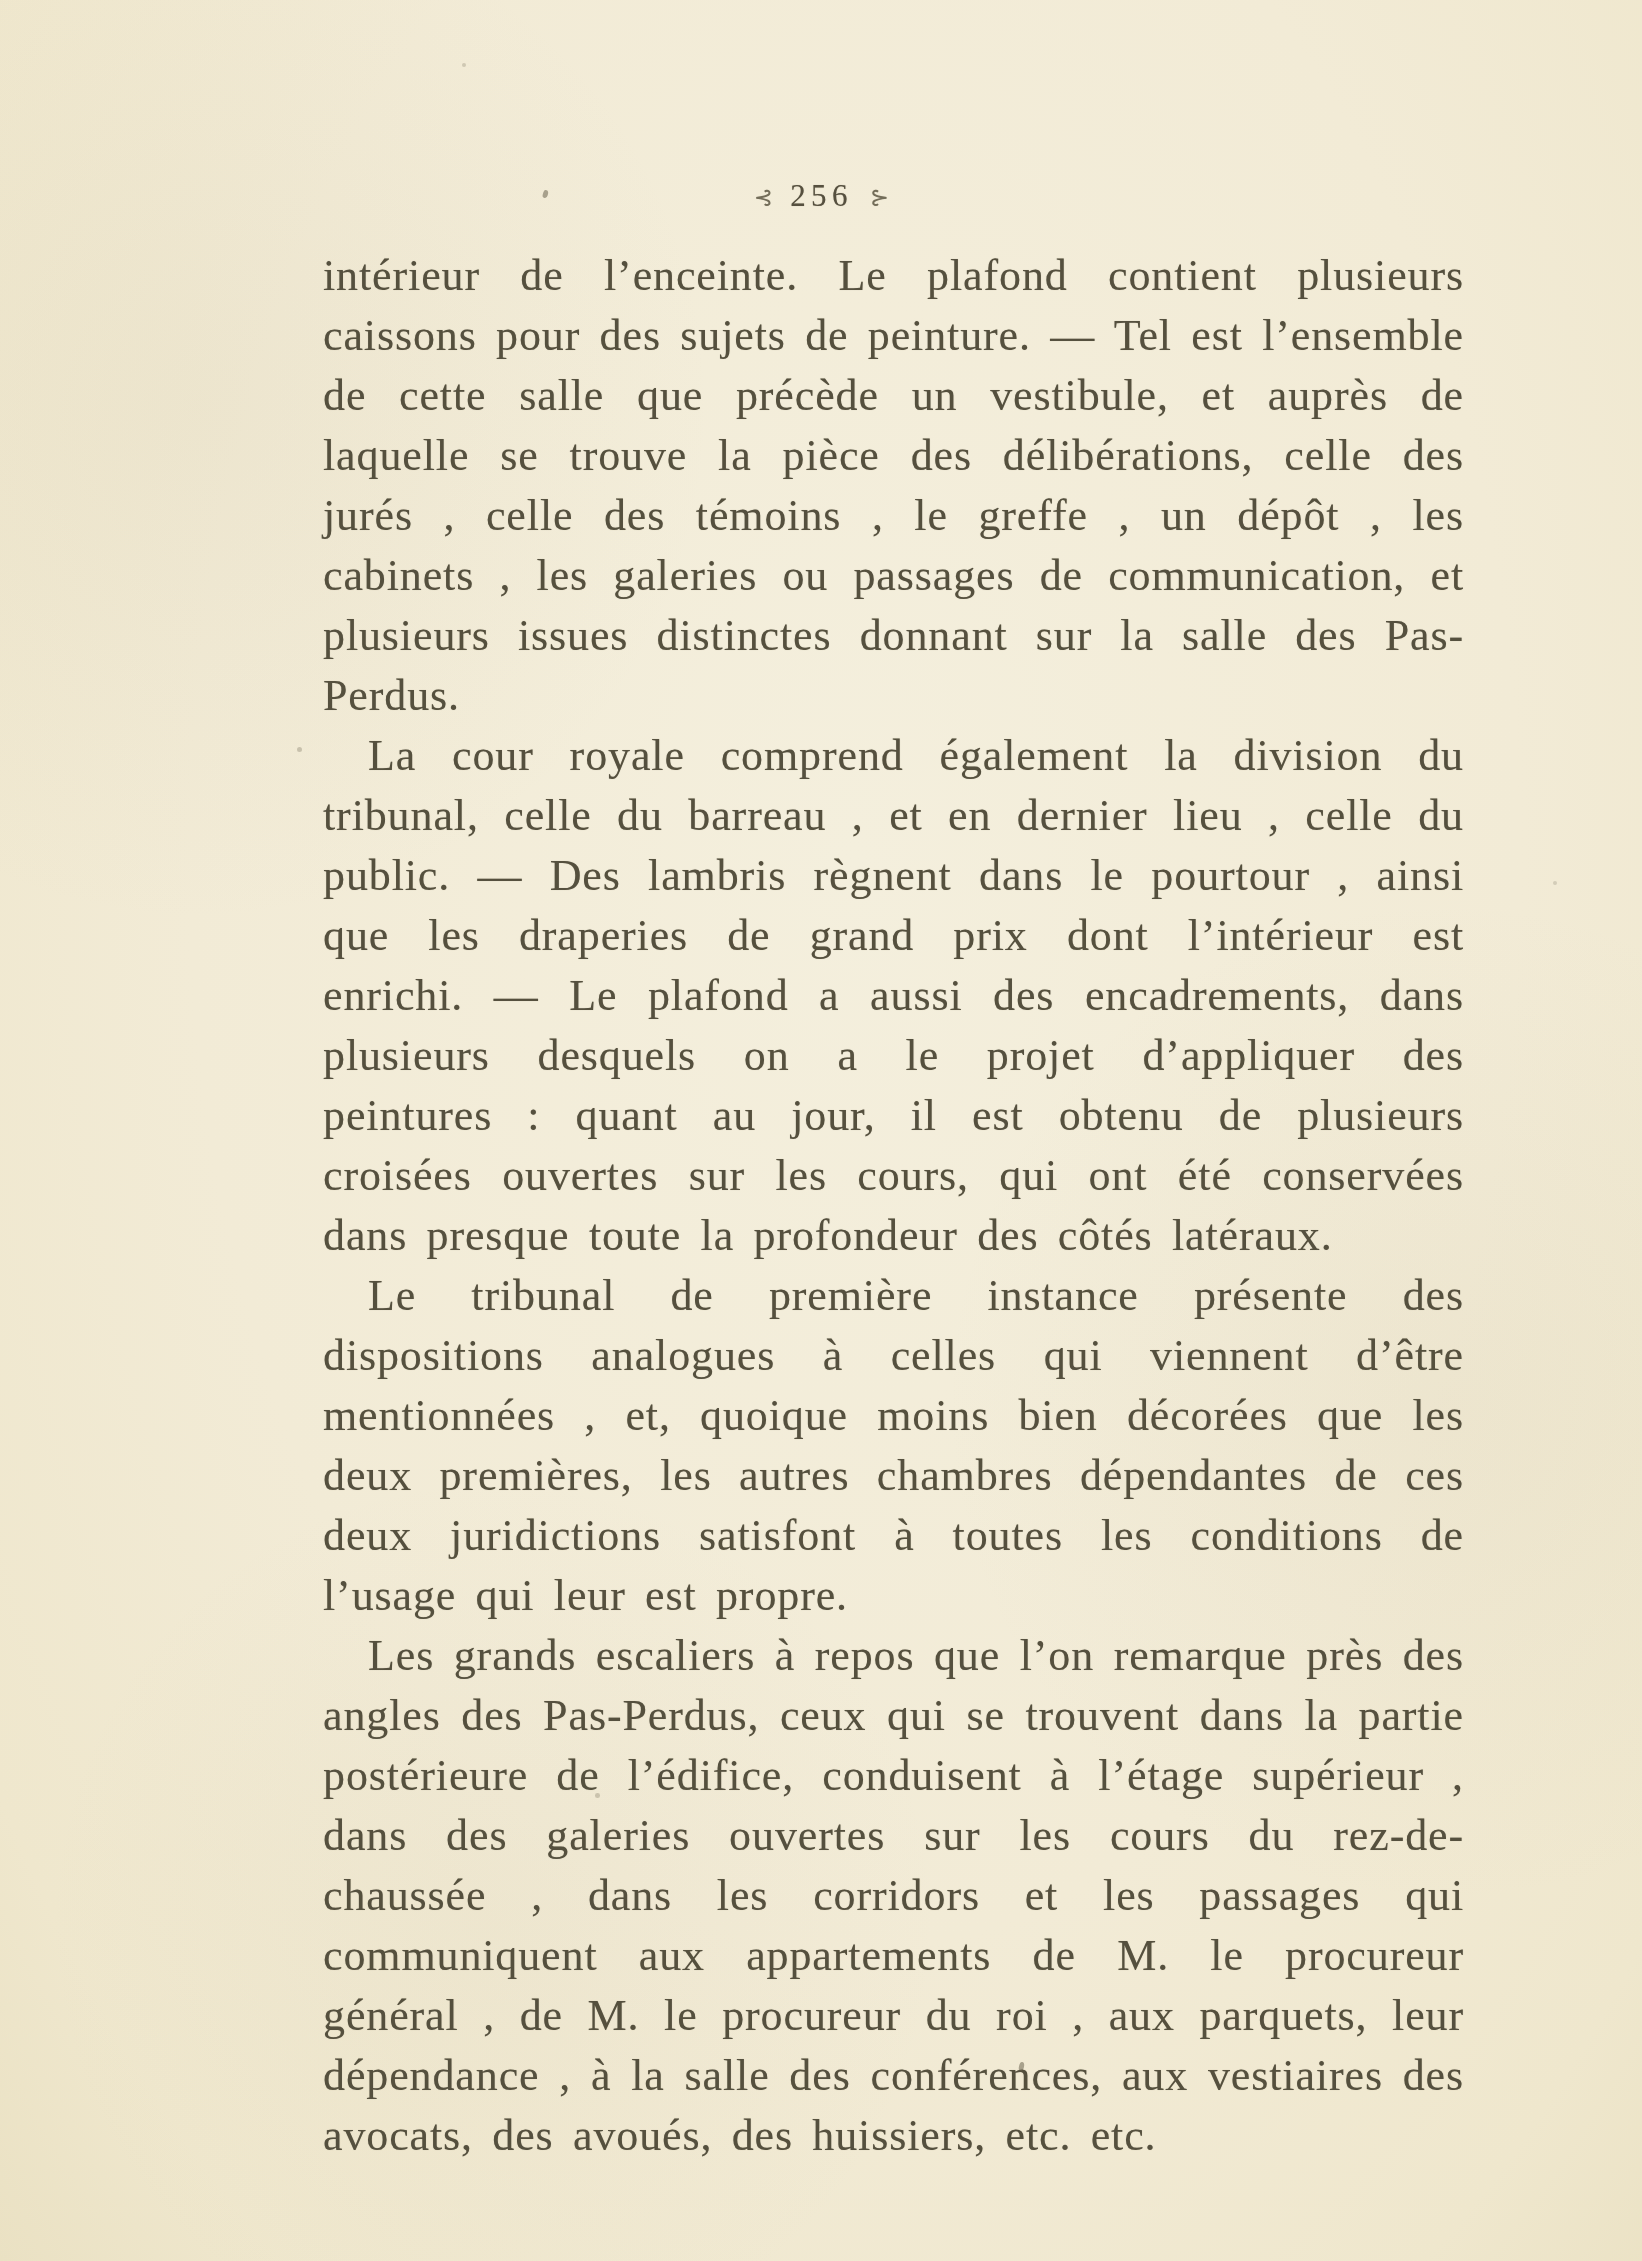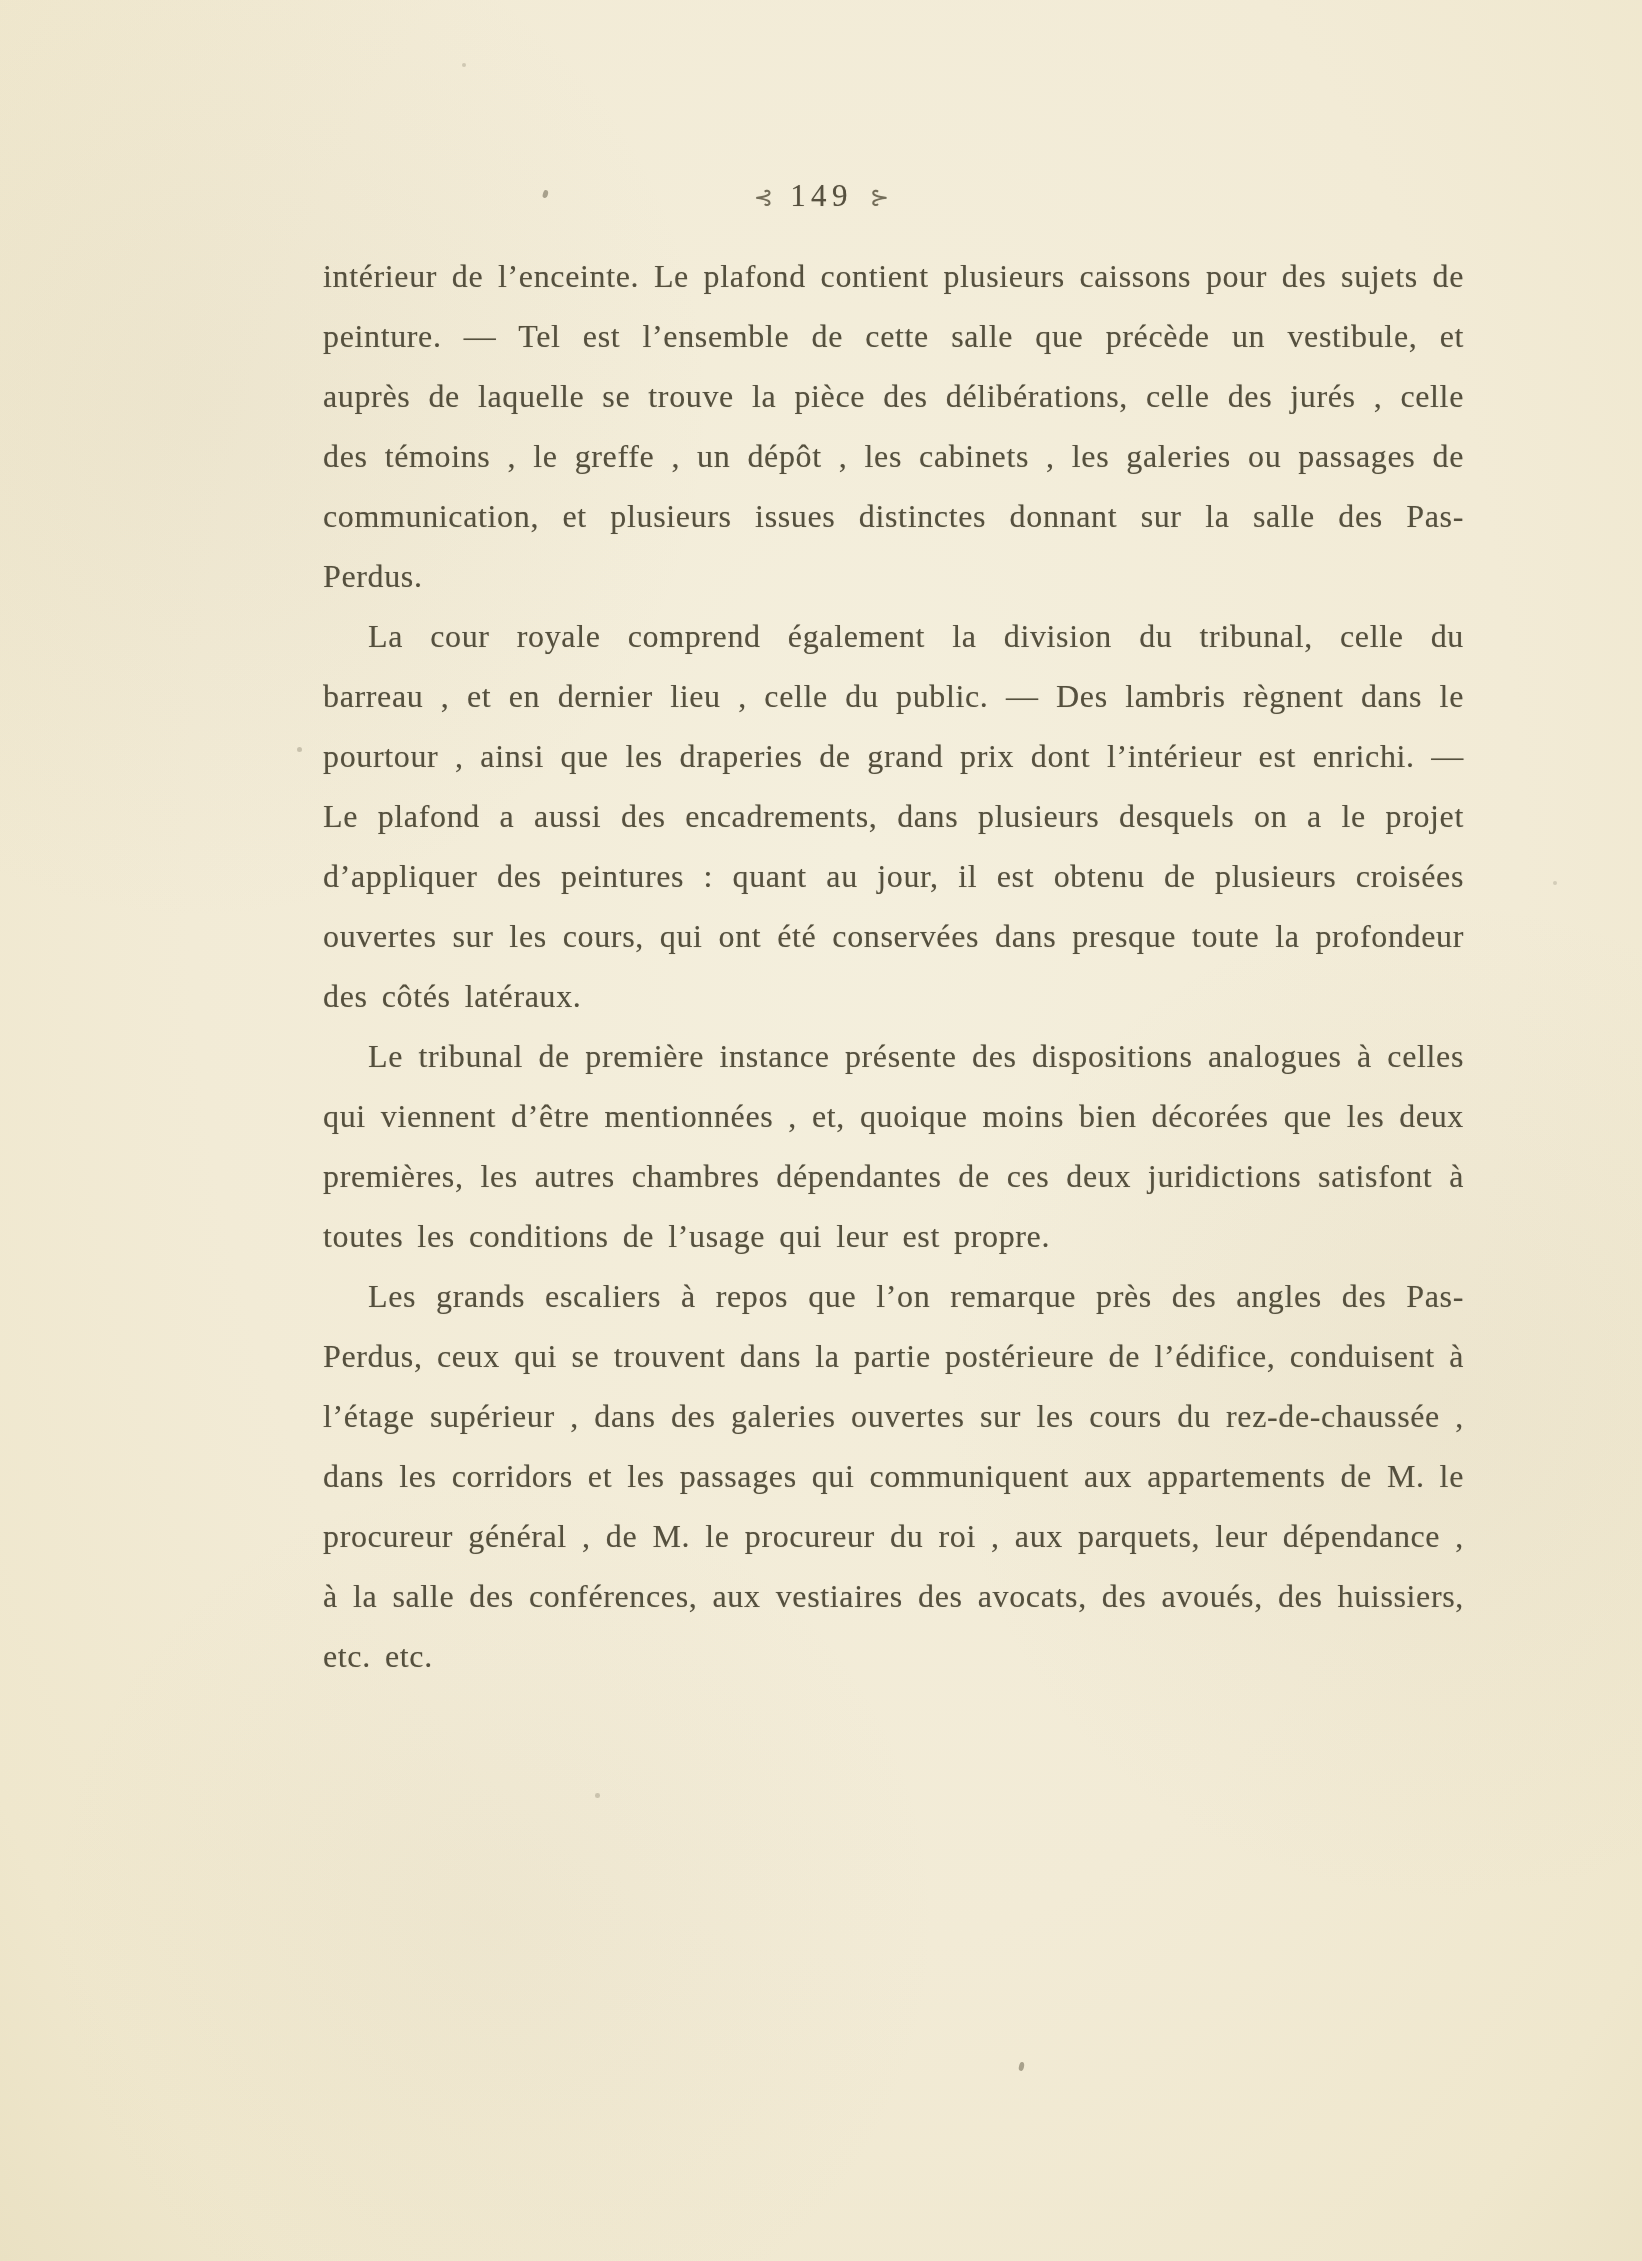--- a/index.html
+++ b/index.html
@@ -57,21 +57,21 @@
   }
 
   .text-block {
     position: absolute;
     left: 323px;
     top: 246px;
     width: 1141px;
   }
   .para {
     margin: 0;
-    font-size: 32px;
+    font-size: 44px;
     line-height: 60px;
     text-align: justify;
     text-indent: 45px;
     letter-spacing: 0.02em;
     word-spacing: 0.17em;
     color: #55503e;
     text-shadow: 0 0 0.8px rgba(85,79,62,0.38);
   }
   .para.no-indent { text-indent: 0; }
 
@@ -88,21 +88,21 @@
   .speck.s5 { left: 1553px; top: 881px; width: 3.9px;  height: 3.9px;  opacity: 0.22; }
   .speck.s6 { left: 462px;  top: 63px;   width: 3.9px;  height: 3.9px;  opacity: 0.25; }
 </style>
 </head>
 <body>
 
 <div class="page">
 
   <div class="header">
     <span class="ornament">⊰</span>
-    <span class="page-number">149</span>
+    <span class="page-number">256</span>
     <span class="ornament">⊱</span>
   </div>
 
   <div class="text-block">
     <p class="para no-indent">intérieur de l’enceinte. Le plafond contient plusieurs caissons pour des sujets de peinture. — Tel est l’ensemble de cette salle que précède un vestibule, et auprès de laquelle se trouve la pièce des délibérations, celle des jurés&nbsp;, celle des témoins&nbsp;, le greffe&nbsp;, un dépôt&nbsp;, les cabinets&nbsp;, les galeries ou passages de communication, et plusieurs issues distinctes donnant sur la salle des Pas-Perdus.</p>
     <p class="para">La cour royale comprend également la division du tribunal, celle du barreau&nbsp;, et en dernier lieu&nbsp;, celle du public. — Des lambris règnent dans le pourtour&nbsp;, ainsi que les draperies de grand prix dont l’intérieur est enrichi. — Le plafond a aussi des encadrements, dans plusieurs desquels on a le projet d’appliquer des peintures&nbsp;: quant au jour, il est obtenu de plusieurs croisées ouvertes sur les cours, qui ont été conservées dans presque toute la profondeur des côtés latéraux.</p>
     <p class="para">Le tribunal de première instance présente des dispositions analogues à celles qui viennent d’être mentionnées&nbsp;, et, quoique moins bien décorées que les deux premières, les autres chambres dépendantes de ces deux juridictions satisfont à toutes les conditions de l’usage qui leur est propre.</p>
     <p class="para">Les grands escaliers à repos que l’on remarque près des angles des Pas-Perdus, ceux qui se trouvent dans la partie postérieure de l’édifice, conduisent à l’étage supérieur&nbsp;, dans des galeries ouvertes sur les cours du rez-de-chaussée&nbsp;, dans les corridors et les passages qui communiquent aux appartements de M. le procureur général&nbsp;, de M. le procureur du roi&nbsp;, aux parquets, leur dépendance&nbsp;, à la salle des conférences, aux vestiaires des avocats, des avoués, des huissiers, etc. etc.</p>
   </div>
 

